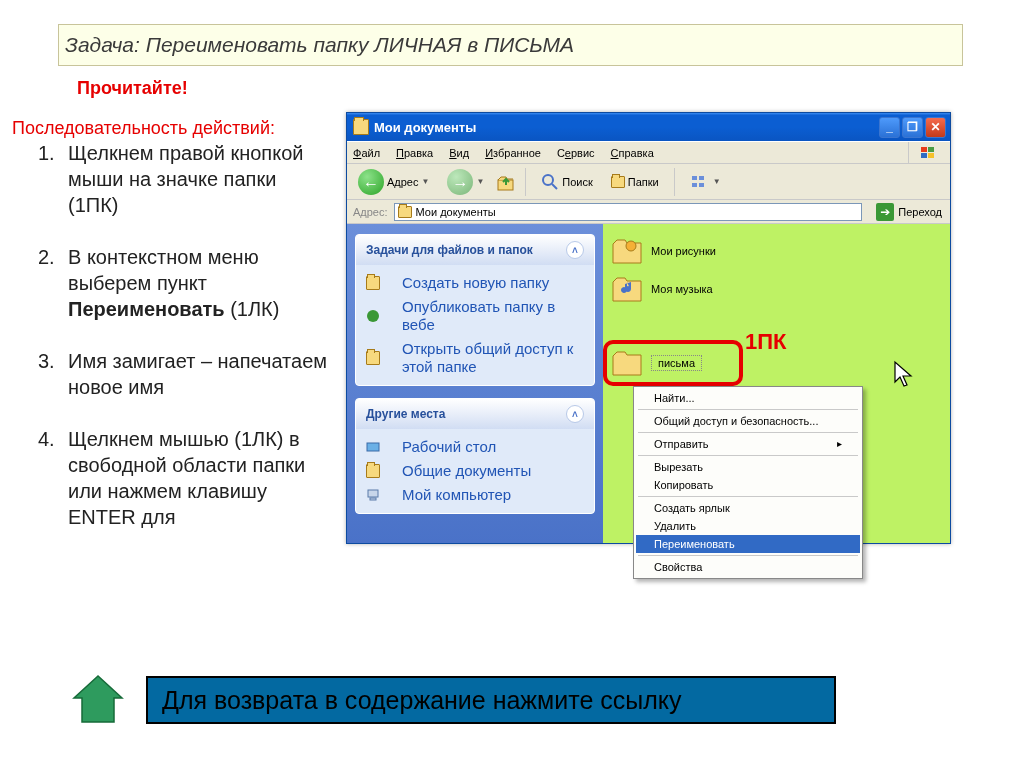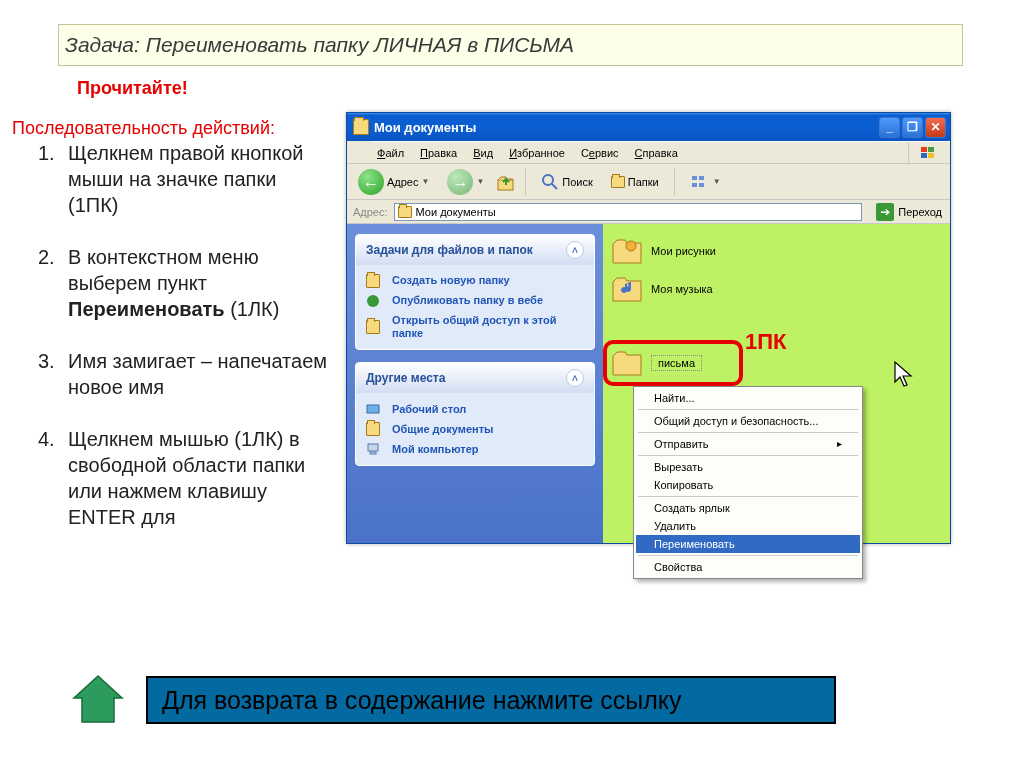--- a/index.html
+++ b/index.html
@@ -85,21 +85,21 @@
   .titlebar .ticon { width:16px; height:16px; margin-right:5px; background:#f7d97e; border:1px solid #a77b1a; border-radius:1px; position:relative;}
   .titlebar .ticon::before{content:"";position:absolute;top:-3px;left:0;width:8px;height:3px;background:#f7d97e;border:1px solid #a77b1a;border-bottom:none;}
   .title-text { flex:1; }
   .winbtns { display:flex; gap:2px; margin-right:4px; }
   .winbtn { width:21px; height:21px; border-radius:3px; border:1px solid #3a75d0; display:flex;align-items:center;justify-content:center;font-size:12px;font-weight:bold;color:#fff;}
   .winbtn.min,.winbtn.max{background:linear-gradient(#4e9afb,#2a71d6);}
   .winbtn.close{background:linear-gradient(#f56b4d,#c23a1c);}
   .menubar {
     height:22px; background:#ece9d8; border-top:1px solid #fff;
     display:flex; align-items:center; padding-left:6px; gap:16px;
-    font-size:11px; position:relative;margin-left:24px;
+    font-size:11px; position:relative;
   }
   .menubar span u{text-decoration:underline;}
   .menubar .xp-flag{position:absolute;right:4px;top:0;width:38px;height:22px;display:flex;align-items:center;justify-content:center;border-left:1px solid #c9c9c9;}
   .flag-icon{width:16px;height:16px;}
   .toolbar {
     height:36px; background:#ece9d8; border-top:1px solid #c9c9c9;
     display:flex; align-items:center; padding-left:4px; gap:4px;
     font-size:11px;
   }
   .tbtn{display:flex;align-items:center;gap:3px;padding:2px 6px;border:1px solid transparent;border-radius:3px;}
@@ -116,21 +116,21 @@
   .addrbar .lbl{color:#888;}
   .addrinput{flex:1;height:18px;background:#fff;border:1px solid #7b97b8;display:flex;align-items:center;padding-left:3px;gap:4px;}
   .gobtn{display:flex;align-items:center;gap:4px;padding:0 8px;height:24px;}
   .goarrow{width:18px;height:18px;background:#3a9836;border-radius:2px;display:flex;align-items:center;justify-content:center;color:#fff;font-size:12px;}
   .explorer-body{display:flex;height:320px;border-top:1px solid #c9c9c9;}
   .sidepanel{width:256px;background:linear-gradient(to bottom,#6b8fda,#4a72c8);padding:10px 8px;overflow:hidden;}
   .panel-group{background:#e0eaf9;border-radius:4px;margin-bottom:12px;overflow:hidden;border:1px solid #fff;}
   .panel-head{background:linear-gradient(to bottom,#fff,#d1ddf3);padding:6px 10px;font-size:12px;font-weight:bold;color:#27509b;display:flex;justify-content:space-between;align-items:center;}
   .collapse-btn{width:18px;height:18px;border-radius:50%;background:#fff;border:1px solid #b8c9e8;display:flex;align-items:center;justify-content:center;font-size:10px;color:#4a72c8;}
   .panel-body{padding:6px 10px;}
-  .task-link{display:flex;align-items:center;gap:12px;font-size:11px;color:#2155b5;padding:3px 0;line-height:1.2;font-weight:bold;}
+  .task-link{display:flex;align-items:center;gap:22px;font-size:15px;color:#2155b5;padding:3px 0;line-height:1.2;}
   .task-link .ticon-sm{width:14px;height:14px;flex-shrink:0;}
   .content-area{flex:1;background:#bef264;padding:8px;position:relative;}
   .fileitem{display:flex;align-items:center;gap:8px;padding:4px 0;font-size:11px;}
   .fldr-icon{width:32px;height:30px;position:relative;flex-shrink:0;}
   .highlighted-folder{border:4px solid #e60000;border-radius:10px;padding:4px;width:140px;position:absolute;top:116px;left:0;}
   .folder-name-box{display:inline-block;border:1px dotted #888;padding:1px 6px;font-size:11px;}
   .annot-1pk{position:absolute;color:#e60000;font-weight:bold;font-size:22px;top:105px;left:142px;}
   .context-menu{
     position:absolute;left:30px;top:162px;width:230px;
     background:#fdfdfa;border:1px solid #888;

